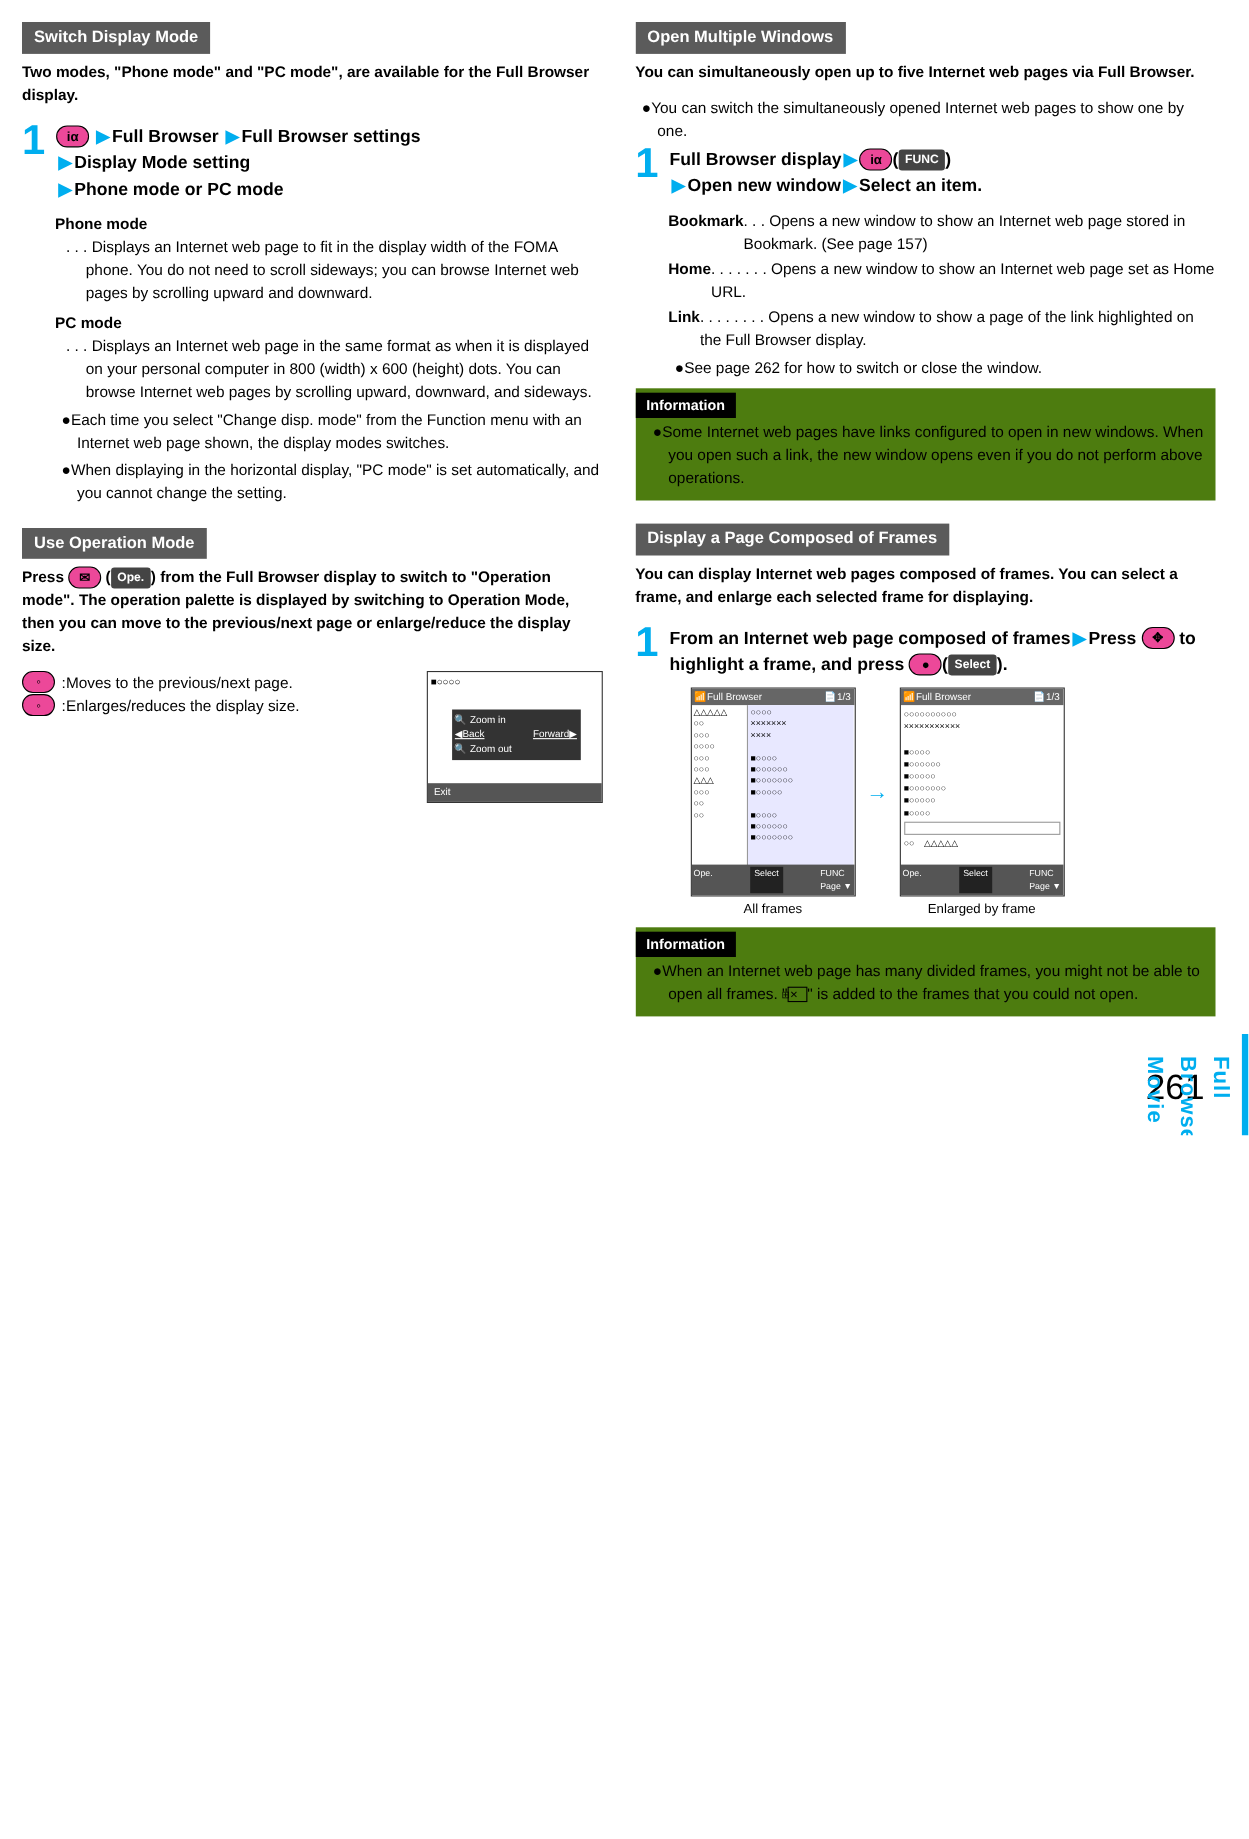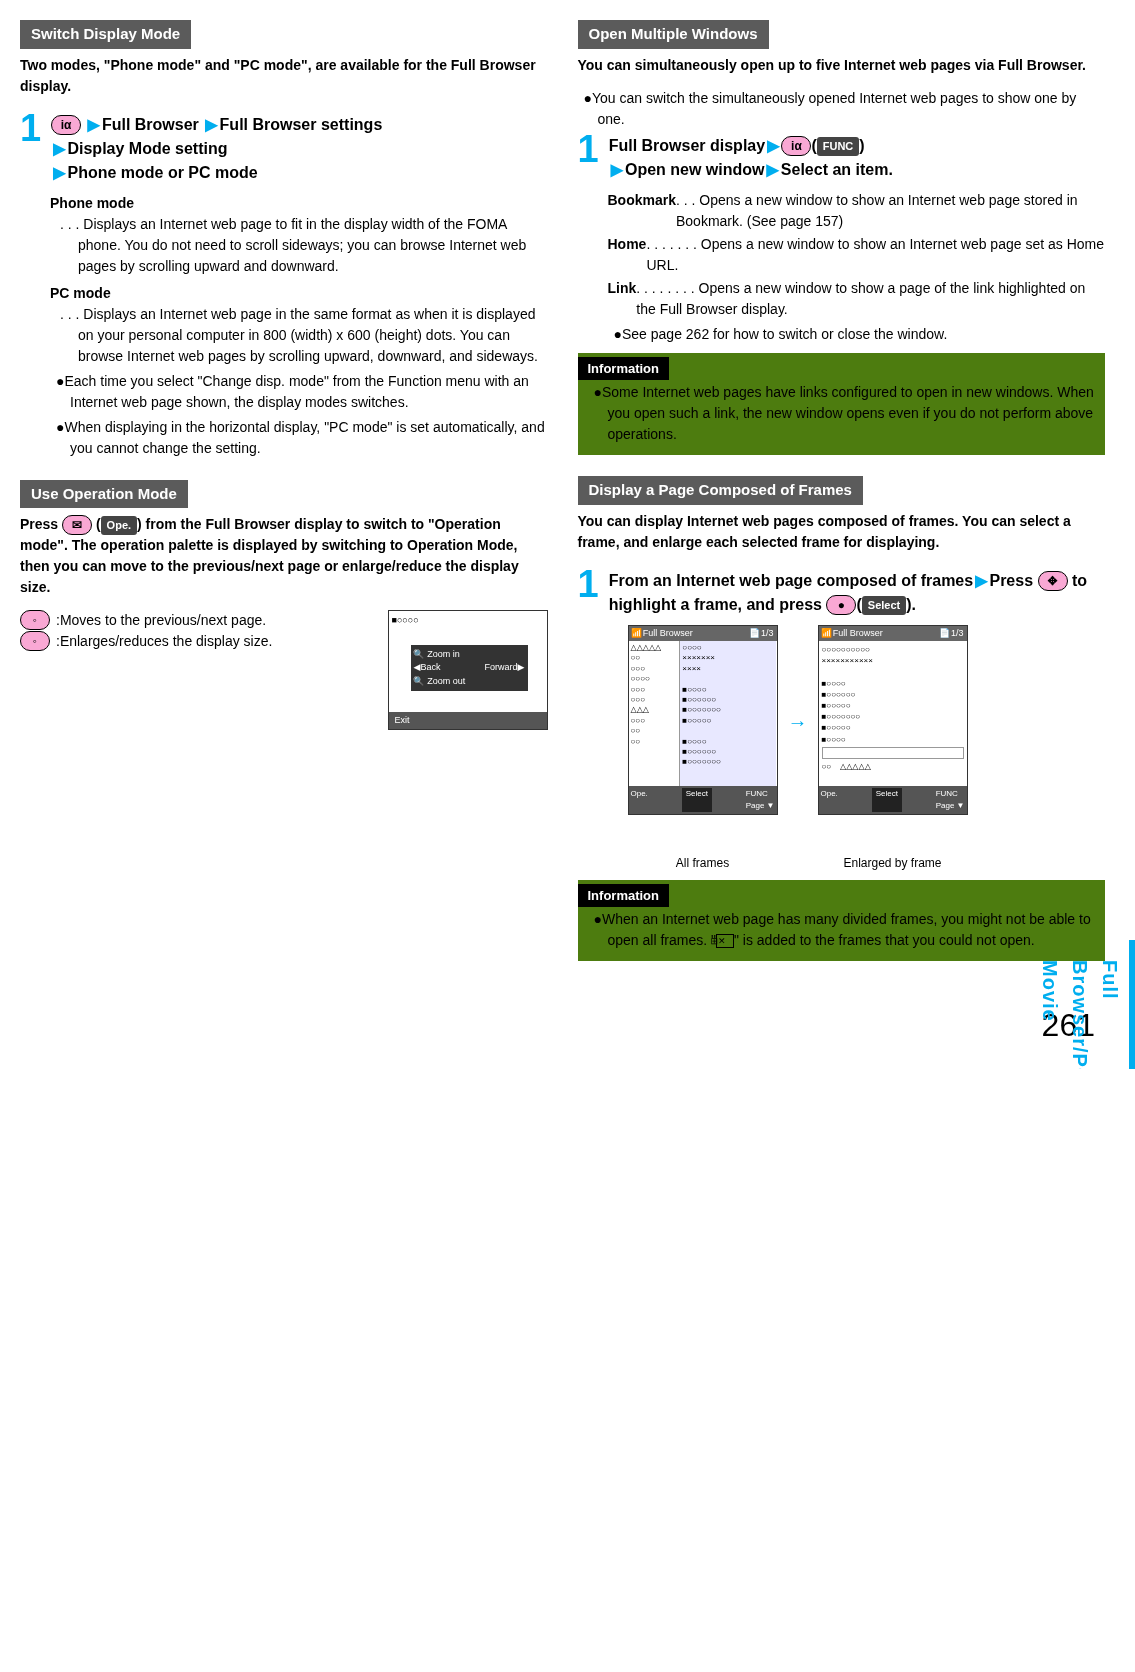--- a/index.html
+++ b/index.html
@@ -60,21 +60,21 @@
   .icon-pill {
     display: inline-flex;
     align-items: center;
     justify-content: center;
     border: 1.5px solid #000;
     border-radius: 10px;
     padding: 1px 7px;
     font-size: 12px;
     font-weight: bold;
     vertical-align: middle;
-    background: #f9a8d4;
+    background: #ec4899;
     min-width: 30px;
     height: 20px;
   }
   .icon-dark {
     display: inline-block;
     background: #444;
     color: #fff;
     border-radius: 3px;
     padding: 1px 6px;
     font-size: 11px;
@@ -169,21 +169,21 @@
     overflow: hidden;
   }
   .frame-img .titlebar {
     background: #666; color:#fff; font-size:9px; padding:1px 3px; display:flex; justify-content:space-between;
   }
   .frame-img .softkeys {
     position:absolute; bottom:0; left:0; right:0; display:flex; justify-content:space-between; background:#555; color:#fff; font-size:8px; padding:2px;
   }
   .frame-arrow { color:#00aeef; font-size:20px; font-weight:bold; }
   .caption-row { display:flex; gap:10px; margin-left:50px; }
-  .caption-row span { width:150px; text-align:center; font-size:12px;margin-top:37px; }
+  .caption-row span { width:150px; text-align:center; font-size:12px; }
   .op-screenshot {
     float:right; width:160px; height:120px; border:1px solid #333; background:#fff; font-size:9px; margin-left:8px; position:relative;
   }
   .dotted-icon {
     display:inline-flex; border:1px solid #000; width:18px; height:14px; vertical-align:middle; font-size:9px; align-items:center; justify-content:center;
   }
   .clr { display:inline-block; border:1px solid #000; border-radius:4px; padding:0 5px; font-size:11px; }
 </style>
 </head>
 <body>
@@ -221,21 +221,21 @@
     <div class="intro">
       <span>Press </span>
       <span class="icon-pill">✉</span>
       <span> (</span><span class="icon-dark">Ope.</span><span>) from the Full Browser display to switch to "Operation mode". The operation palette is displayed by switching to Operation Mode, then you can move to the previous/next page or enlarge/reduce the display size.</span>
     </div>
 
     <div class="op-screenshot">
       <div style="padding:3px;">■○○○○</div>
       <div style="background:#333;color:#fff;margin:14px 19px 0 22px;padding:3px;font-size:9px;">
         <div>🔍 <span>Zoom in</span></div>
-        <div style="display:flex;justify-content:space-between;">
+        <div style="display:flex;justify-content:space-between;text-decoration:underline;">
             <span>◀Back</span>
             <span>Forward▶</span>
           </div>
         <div>🔍 <span>Zoom out</span></div>
       </div>
       <div style="position:absolute;bottom:0;left:0;right:0;background:#555;color:#fff;font-size:9px;padding:2px 6px;"><span>Exit</span></div>
     </div>
 
     <div class="op-row">
       <span class="icon-pill" style="width:20px;padding:0;">◦</span>

